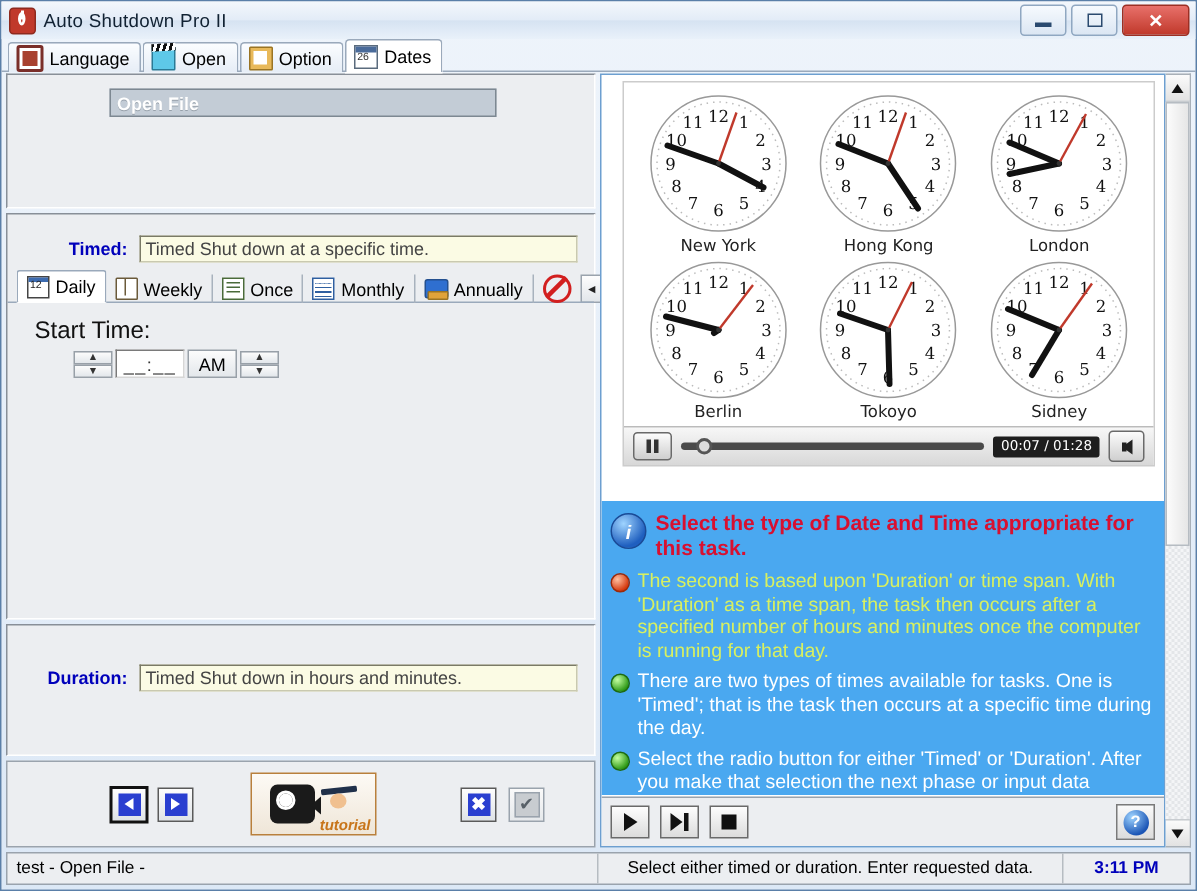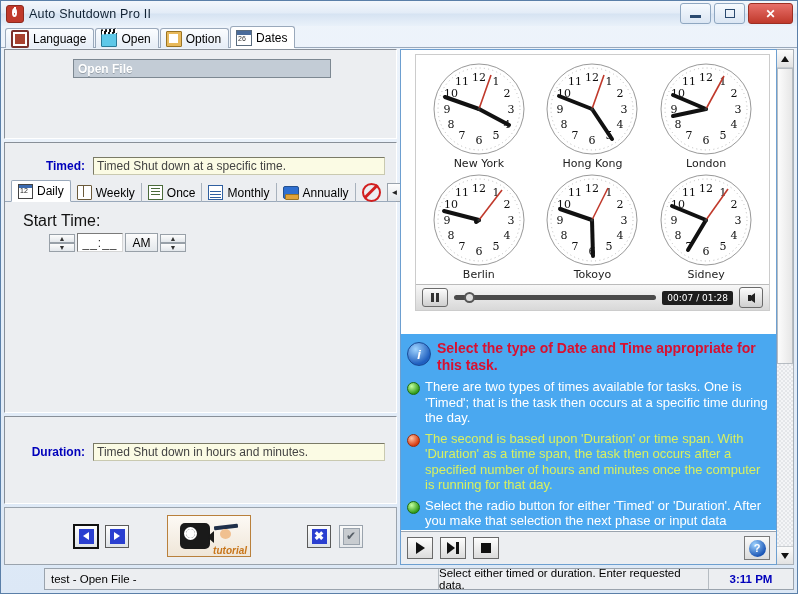--- a/index.html
+++ b/index.html
@@ -133,21 +133,21 @@
   
   .scroll{width:17px;background:#f0f0f0;border:1px solid #a8b0b8;border-left:none;box-sizing:border-box;display:flex;flex-direction:column;}
   .sc-arrow{height:17px;background:linear-gradient(to bottom,#fbfbfb,#e2e2e2);border-bottom:1px solid #c8ccd0;display:flex;align-items:center;justify-content:center;}
   .sc-arrow.bot{border-bottom:none;border-top:1px solid #c8ccd0;}
   .sc-up{width:0;height:0;border-left:4px solid transparent;border-right:4px solid transparent;border-bottom:6px solid #111;}
   .sc-dn{width:0;height:0;border-left:4px solid transparent;border-right:4px solid transparent;border-top:6px solid #111;}
   .sc-track{flex:1 1 auto;background:#eceef1;position:relative;}
   .sc-thumb{position:absolute;left:0;right:0;top:0;height:62%;background:linear-gradient(to right,#fcfcfc,#e6e6e6);border:1px solid #b6bcc2;box-sizing:border-box;}
   .sc-lower{position:absolute;left:0;right:0;top:62%;bottom:0;background:repeating-conic-gradient(#e4e6e9 0% 25%,#f4f5f7 0% 50%) 0 0/4px 4px;}
   
-  .status{position:absolute;left:3px;right:3px;bottom:3px;height:22px;background:#eceef1;border:1px solid #9aa3ad;box-sizing:border-box;display:flex;align-items:center;font-size:11.5px;margin-left:40px;}
+  .status{position:absolute;left:3px;right:3px;bottom:3px;height:22px;background:#eceef1;border:1px solid #9aa3ad;box-sizing:border-box;display:flex;align-items:center;font-size:11.5px;}
   .st-1{flex:0 0 394px;padding-left:6px;border-right:1px solid #b6bcc2;height:100%;display:flex;align-items:center;box-sizing:border-box;}
   .st-2{flex:1 1 auto;display:flex;align-items:center;justify-content:center;border-right:1px solid #b6bcc2;height:100%;box-sizing:border-box;}
   .st-3{flex:0 0 84px;display:flex;align-items:center;justify-content:center;color:#0000bb;font-weight:bold;}
 </style>
 </head>
 <body>
 
 <div class="window">
 
   <div class="titlebar">
@@ -447,26 +447,26 @@
             </div>
           </div>
         </div>
 
         <div class="help">
           <div class="help-head">
             <div class="iicon">i</div>
             <div class="help-title">Select the type of Date and Time appropriate for this task.</div>
           </div>
           <div class="bullet-row">
+            <span class="bdot red"></span>
+            <span class="btext yellow">The second is based upon 'Duration' or time span. With 'Duration' as a time span, the task then occurs after a specified number of hours and minutes once the computer is running for that day.</span>
+          </div>
+          <div class="bullet-row">
             <span class="bdot green"></span>
             <span class="btext white">There are two types of times available for tasks. One is 'Timed'; that is the task then occurs at a specific time during the day.</span>
-          </div>
-          <div class="bullet-row">
-            <span class="bdot red"></span>
-            <span class="btext yellow">The second is based upon 'Duration' or time span. With 'Duration' as a time span, the task then occurs after a specified number of hours and minutes once the computer is running for that day.</span>
           </div>
           <div class="bullet-row">
             <span class="bdot green"></span>
             <span class="btext white">Select the radio button for either 'Timed' or 'Duration'. After you make that selection the next phase or input data</span>
           </div>
         </div>
 
         <div class="vctl">
           <div class="cbtn">
               <span class="tri"></span>

